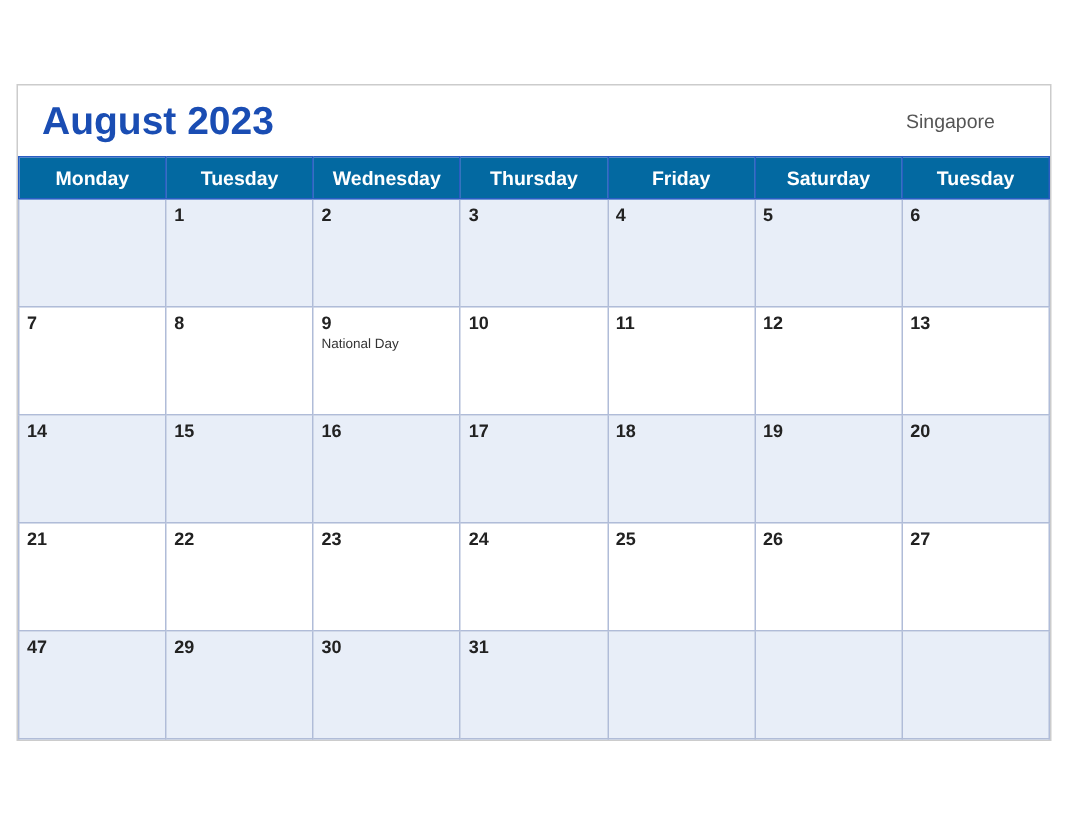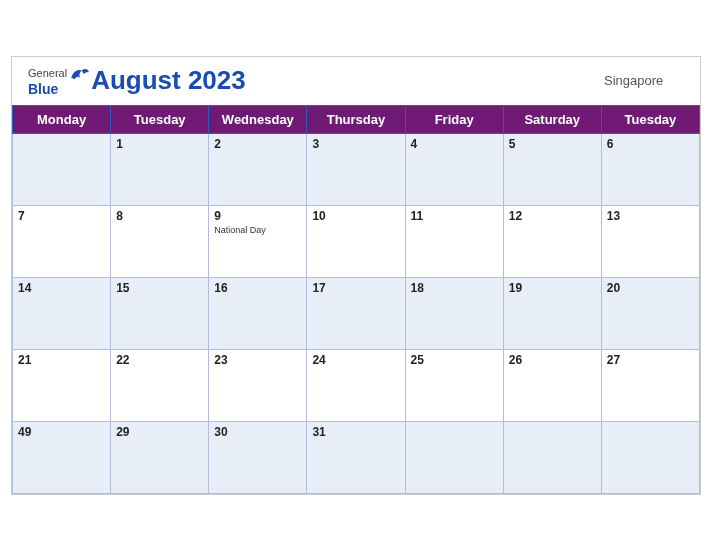--- a/index.html
+++ b/index.html
@@ -61,21 +61,21 @@
       color: #555;
       text-align: left;
       min-width: 80px;
     }
     .calendar-grid {
       width: 100%;
       border-collapse: collapse;
       margin-top: 4px;
     }
     .calendar-grid th {
-      background-color: #701a75;
+      background-color: #0369a1;
       color: #fff;
       font-size: 13px;
       font-weight: bold;
       text-align: center;
       padding: 6px 4px;
       border: 1px solid #2a5dc3;
     }
     .calendar-grid td {
       border: 1px solid #b0bcd8;
       vertical-align: top;
@@ -101,30 +101,20 @@
       color: #333;
       margin-top: 2px;
       display: block;
     }
   </style>
 </head>
 <body>
 
 <div class="calendar-wrapper">
   <div class="calendar-header">
-    <div class="logo-area">
-      <div class="logo-line">
-        <span class="logo-text-general">General</span>
-        <svg class="logo-bird" viewBox="0 0 24 18" xmlns="http://www.w3.org/2000/svg">
-          <path d="M2,14 Q6,4 14,6 Q10,10 12,14 Q8,12 6,16 Z" fill="#1a4db3"></path>
-          <path d="M14,6 Q20,2 22,8 Q18,8 16,10 Z" fill="#1a4db3"></path>
-        </svg>
-      </div>
-      <span class="logo-text-blue">Blue</span>
-    </div>
     <div class="calendar-title">August 2023</div>
     <div class="calendar-region">Singapore</div>
   </div>
 
   <table class="calendar-grid">
     <thead>
       <tr>
       <th>Monday</th>
           <th>Tuesday</th>
           <th>Wednesday</th>
@@ -221,21 +211,21 @@
           </td>
           <td>
             <span class="day-num">26</span>
           </td>
           <td>
             <span class="day-num">27</span>
           </td>
         </tr>
         <tr>
           <td>
-            <span class="day-num">49</span>
+            <span class="day-num">47</span>
           </td>
           <td>
             <span class="day-num">29</span>
           </td>
           <td>
             <span class="day-num">30</span>
           </td>
           <td>
             <span class="day-num">31</span>
           </td>

